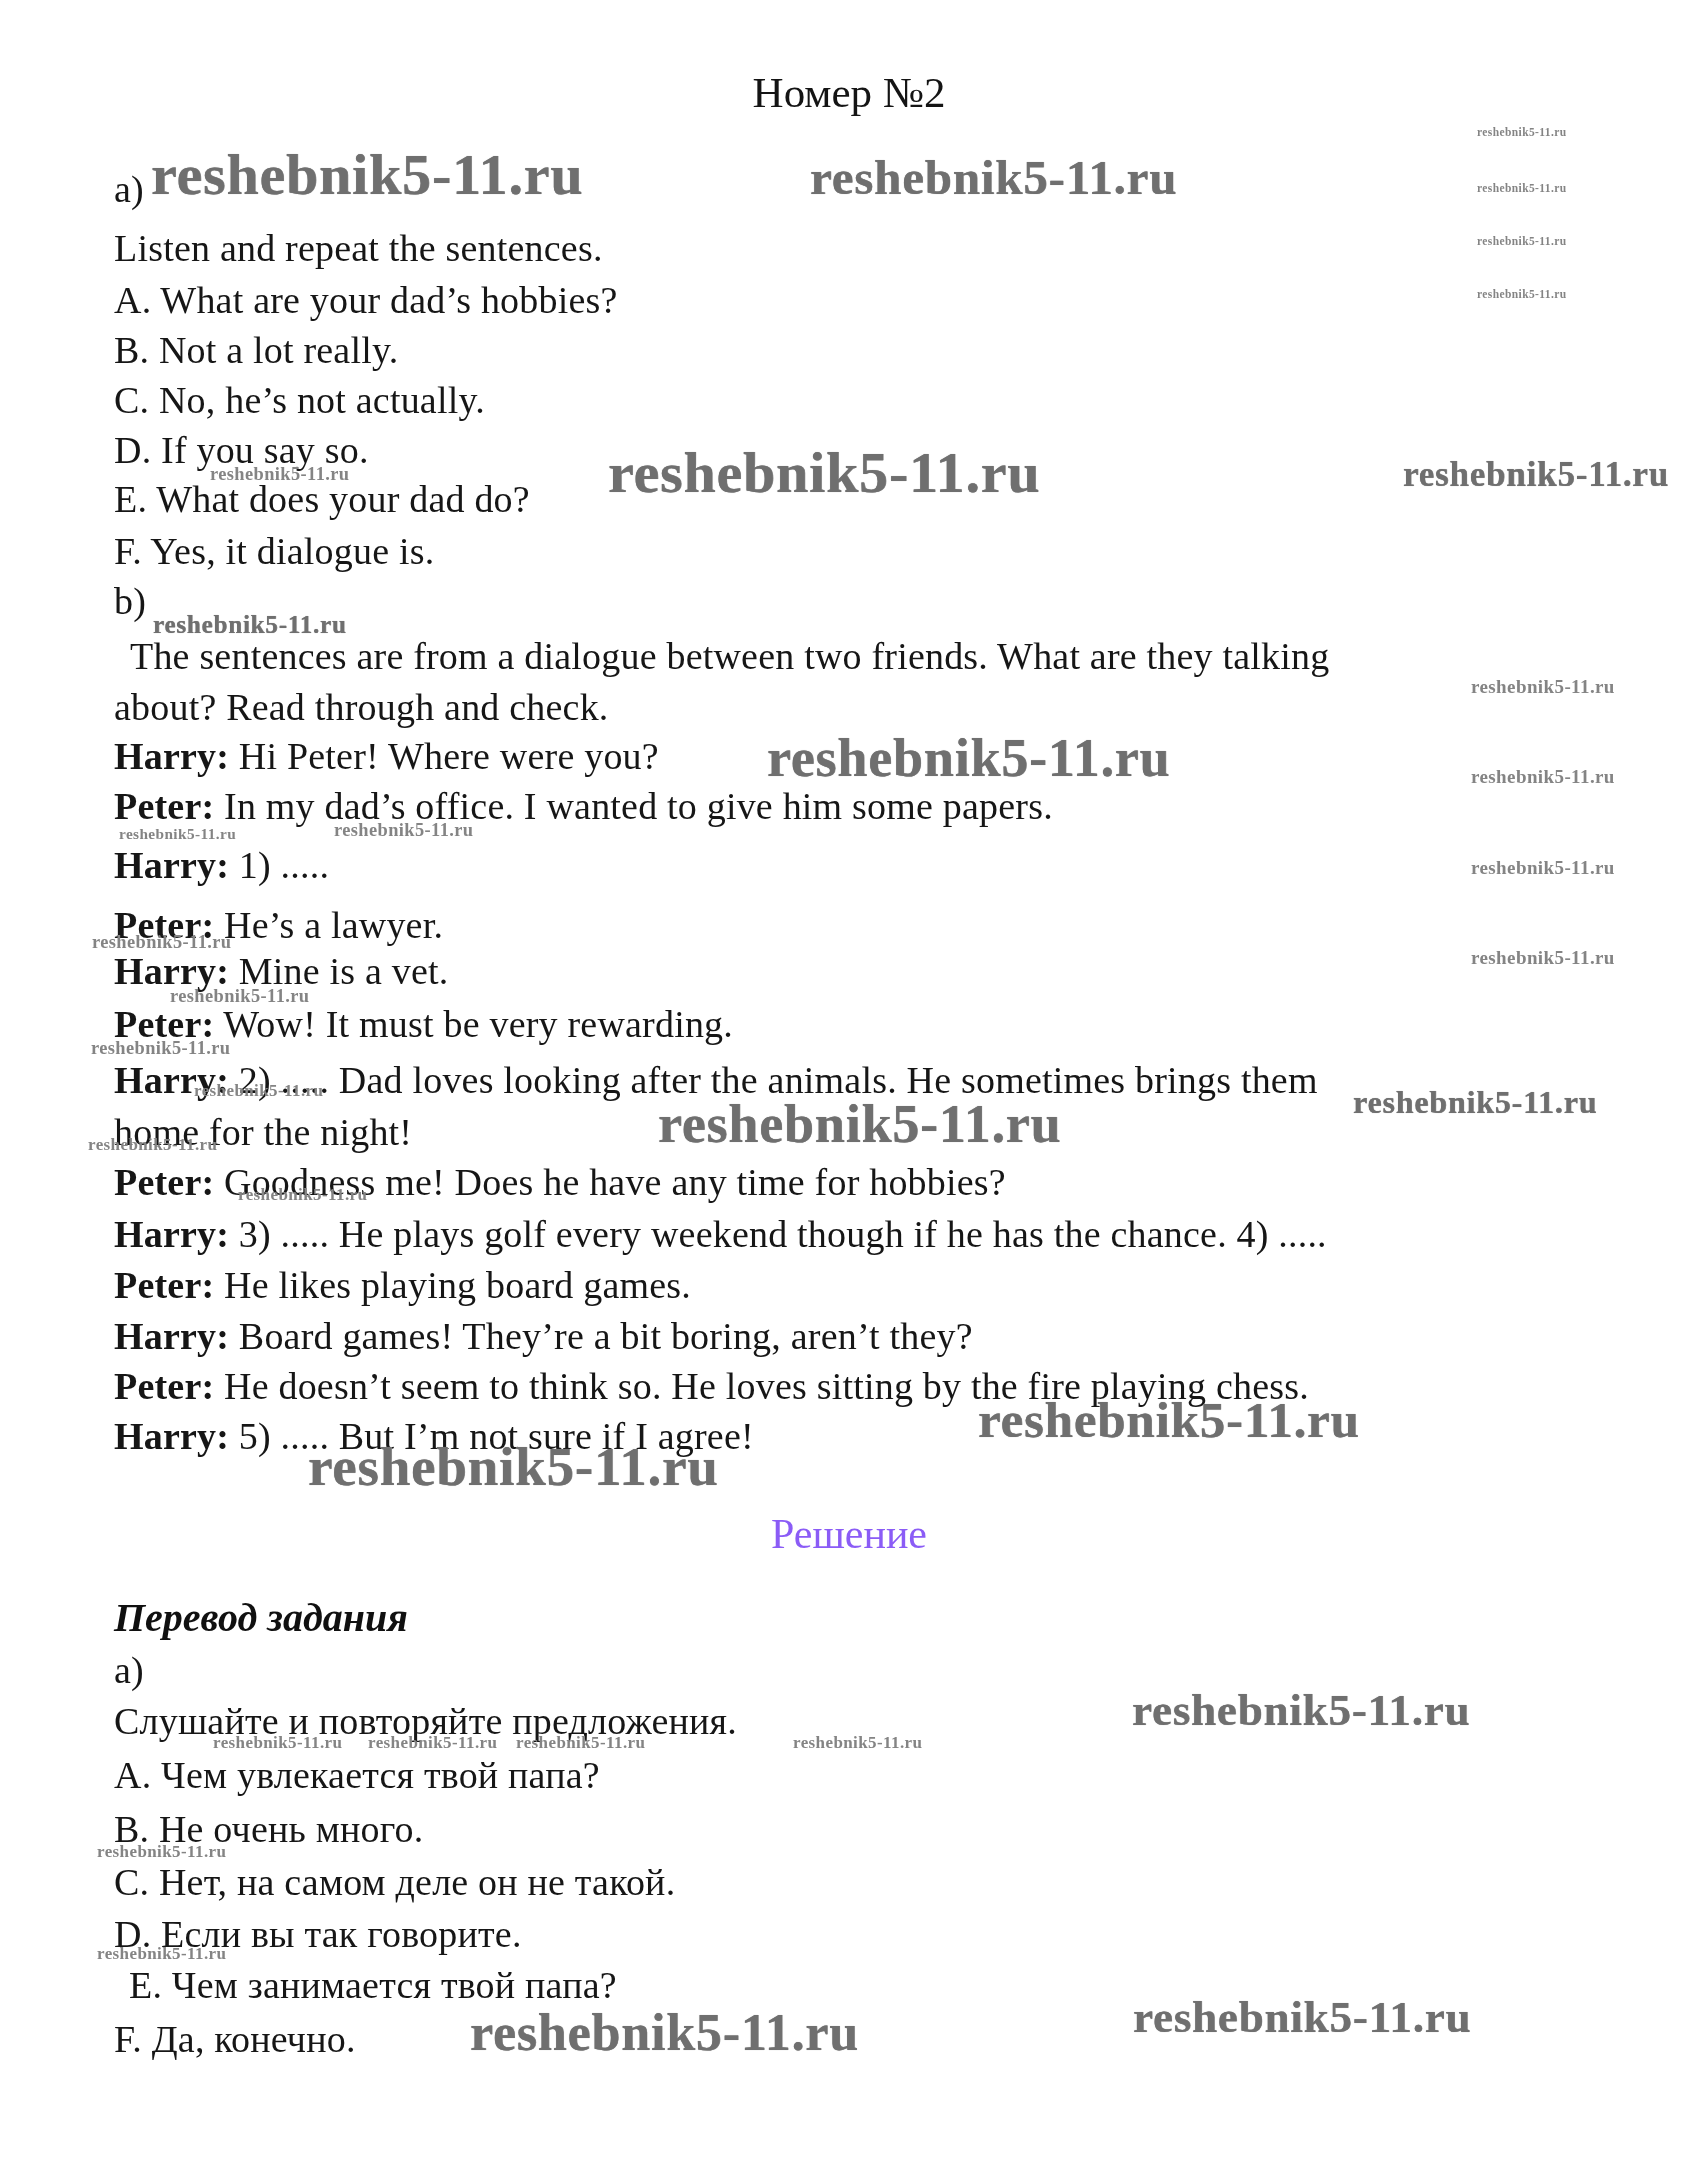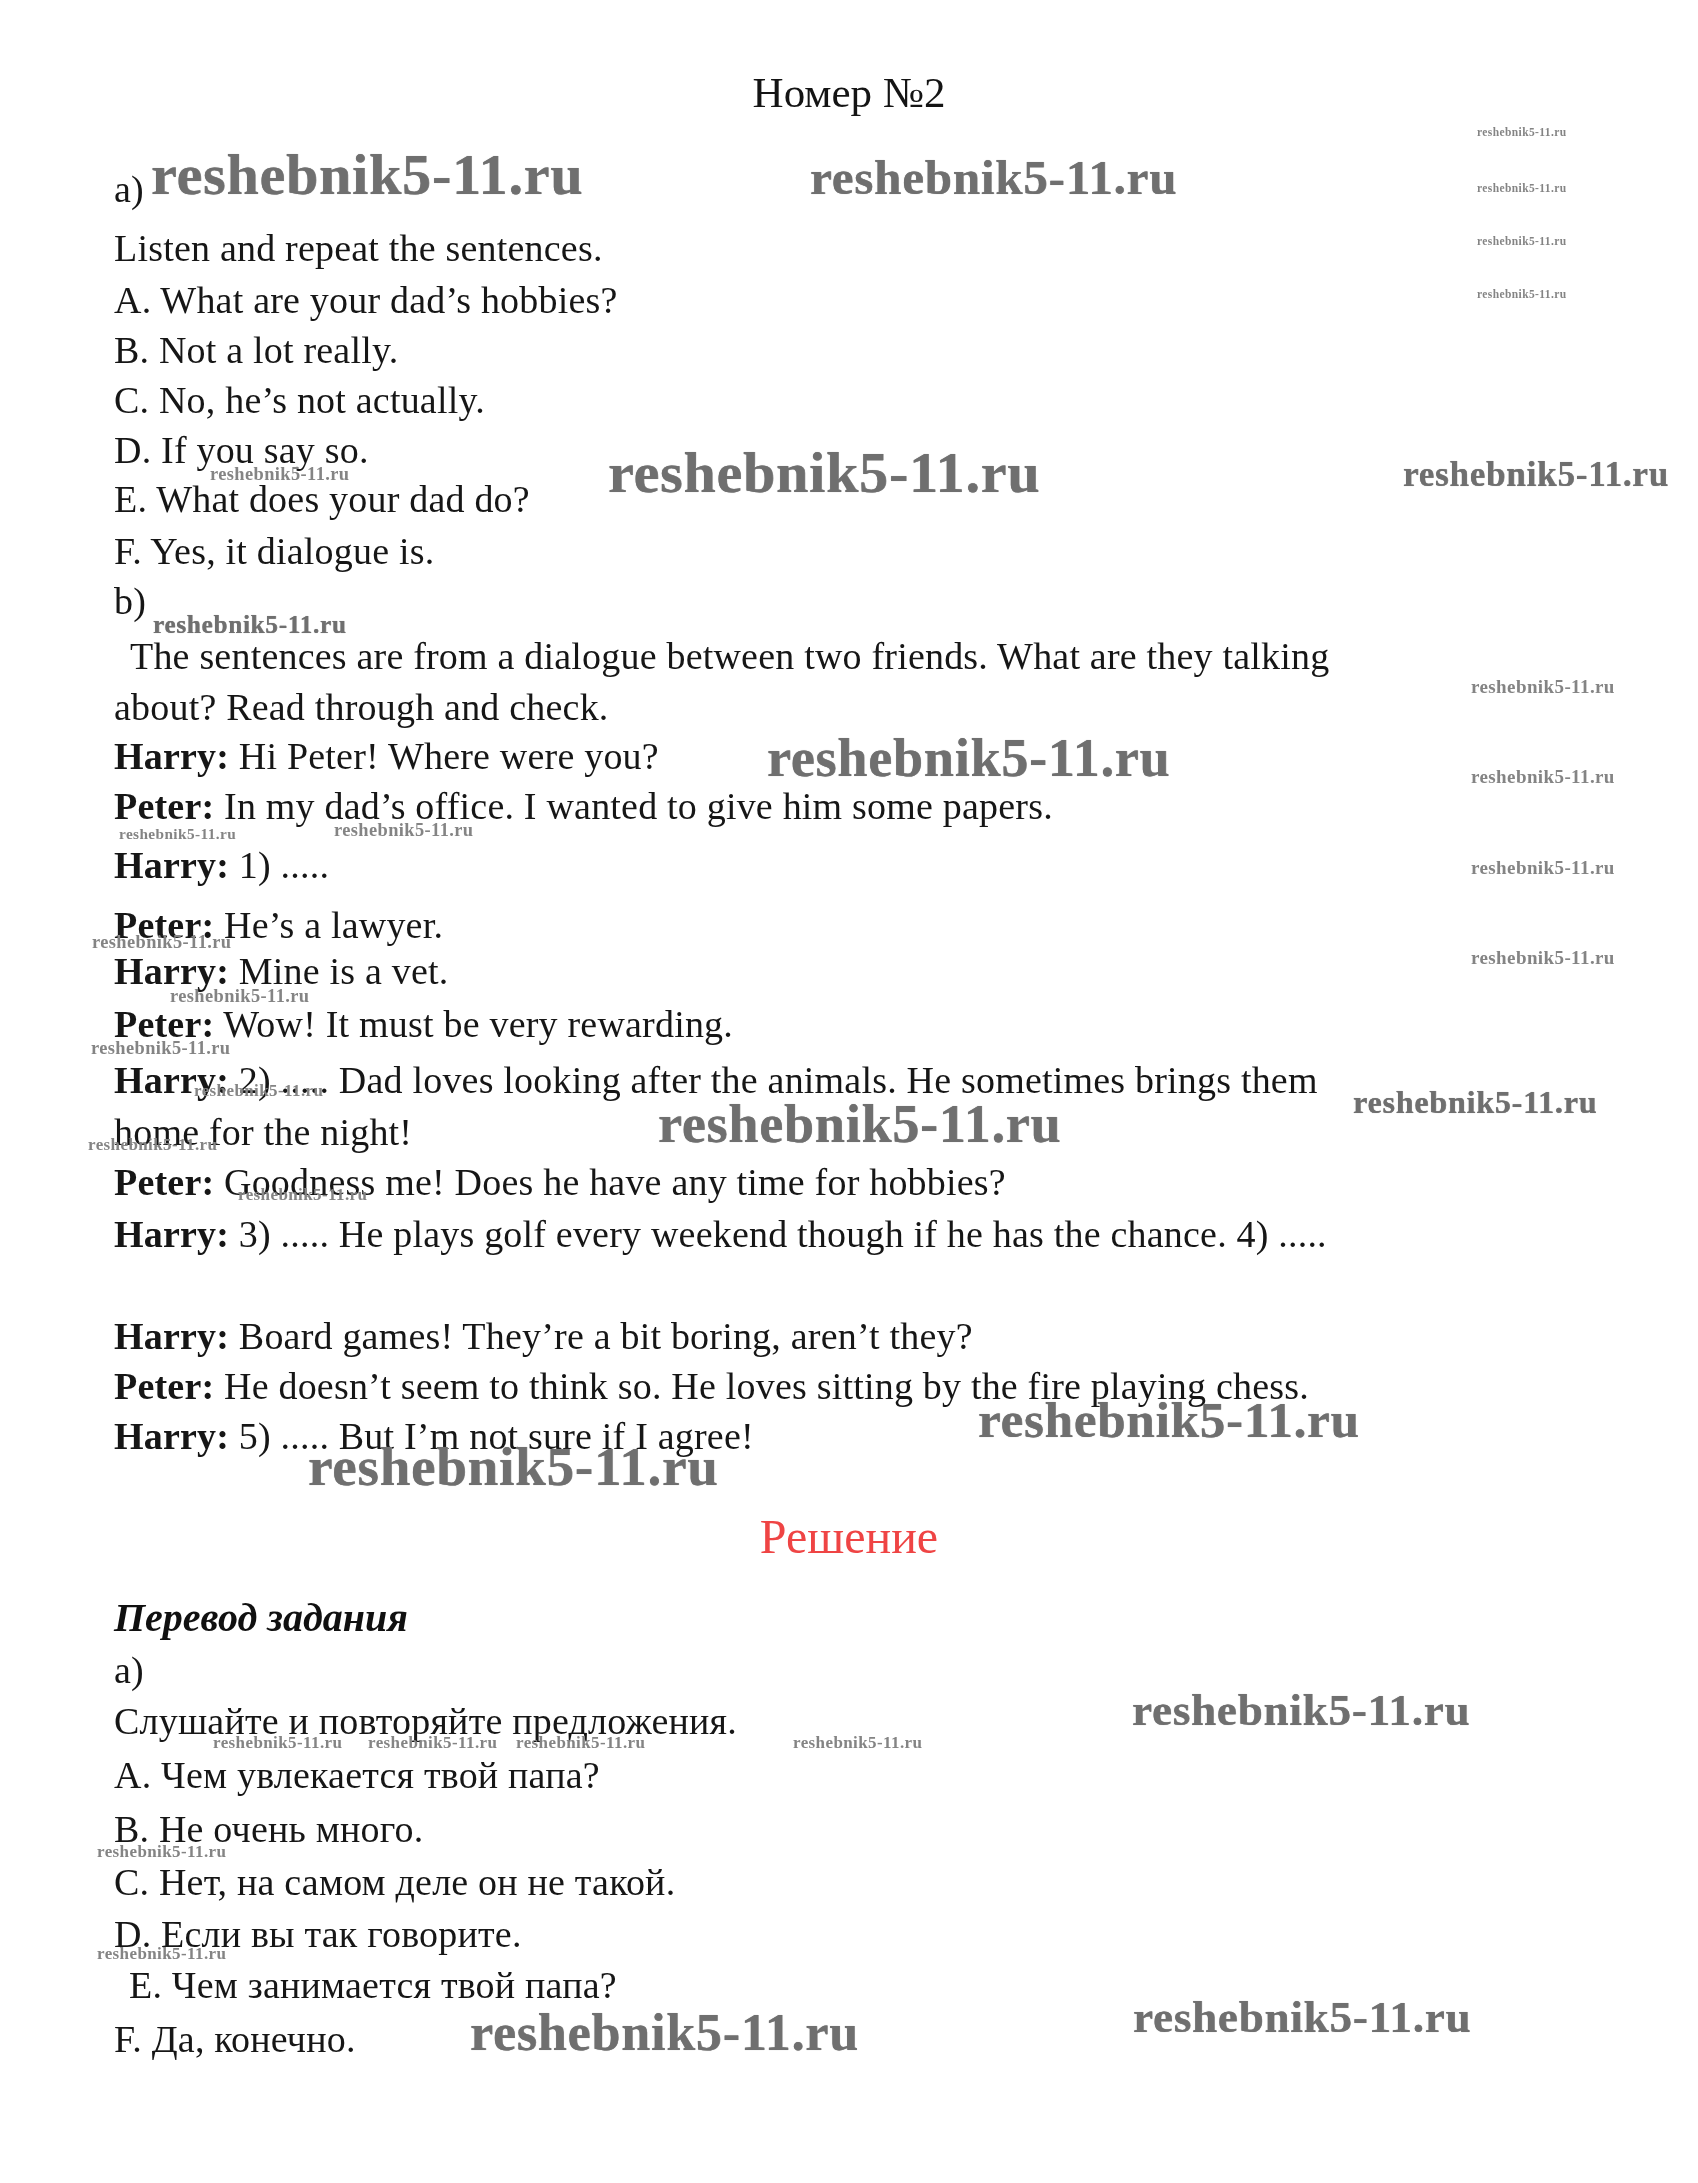--- a/index.html
+++ b/index.html
@@ -16,21 +16,21 @@
   }
   .page-title{
     position:absolute;top:71px;left:0;width:1698px;
     text-align:center;
     font-size:43px;color:#141414;
     line-height:1;
   }
   .center-heading{
     position:absolute;left:0;width:1698px;
     text-align:center;
-    font-size:48px;color:#ef4444;
+    font-size:42px;color:#8b5cf6;
     line-height:1;
   }
   .section-heading{
     position:absolute;
     font-size:40px;color:#101010;
     font-weight:bold;font-style:italic;
     line-height:1;
   }
   .tline{
     position:absolute;
@@ -79,20 +79,21 @@
     <div class="tline" style="left: 114px; top: 737px;"><b>Harry:</b> Hi Peter! Where were you?</div>
     <div class="tline" style="left: 114px; top: 787px;"><b>Peter:</b> In my dad’s office. I wanted to give him some papers.</div>
     <div class="tline" style="left: 114px; top: 846px;"><b>Harry:</b> 1) .....</div>
     <div class="tline" style="left: 114px; top: 898px; margin-top: 8px;"><b>Peter:</b> He’s a lawyer.</div>
     <div class="tline" style="left: 114px; top: 952px;"><b>Harry:</b> Mine is a vet.</div>
     <div class="tline" style="left: 114px; top: 1005px;"><b>Peter:</b> Wow! It must be very rewarding.</div>
     <div class="tline" style="left: 114px; top: 1061px;"><b>Harry:</b> 2) ..... Dad loves looking after the animals. He sometimes brings them</div>
     <div class="tline" style="left: 114px; top: 1113px;">home for the night!</div>
     <div class="tline" style="left: 114px; top: 1163px;"><b>Peter:</b> Goodness me! Does he have any time for hobbies?</div>
     <div class="tline" style="left: 114px; top: 1215px;"><b>Harry:</b> 3) ..... He plays golf every weekend though if he has the chance. 4) .....</div>
+    <div class="tline" style="left: 114px; top: 1266px;"><b>Peter:</b> He likes playing board games.</div>
     <div class="tline" style="left: 114px; top: 1317px;"><b>Harry:</b> Board games! They’re a bit boring, aren’t they?</div>
     <div class="tline" style="left: 114px; top: 1367px;"><b>Peter:</b> He doesn’t seem to think so. He loves sitting by the fire playing chess.</div>
     <div class="tline" style="left: 114px; top: 1417px;"><b>Harry:</b> 5) ..... But I’m not sure if I agree!</div>
     <div class="tline" style="left: 114px; top: 1651px;">a)</div>
     <div class="tline" style="left: 114px; top: 1702px;">Слушайте и повторяйте предложения.</div>
     <div class="tline" style="left: 114px; top: 1756px;">A. Чем увлекается твой папа?</div>
     <div class="tline" style="left: 114px; top: 1810px;">B. Не очень много.</div>
     <div class="tline" style="left: 114px; top: 1863px;">C. Нет, на самом деле он не такой.</div>
     <div class="tline" style="left: 114px; top: 1915px;">D. Если вы так говорите.</div>
     <div class="tline" style="left: 129px; top: 1966px; text-align: center;">E. Чем занимается твой папа?</div>

